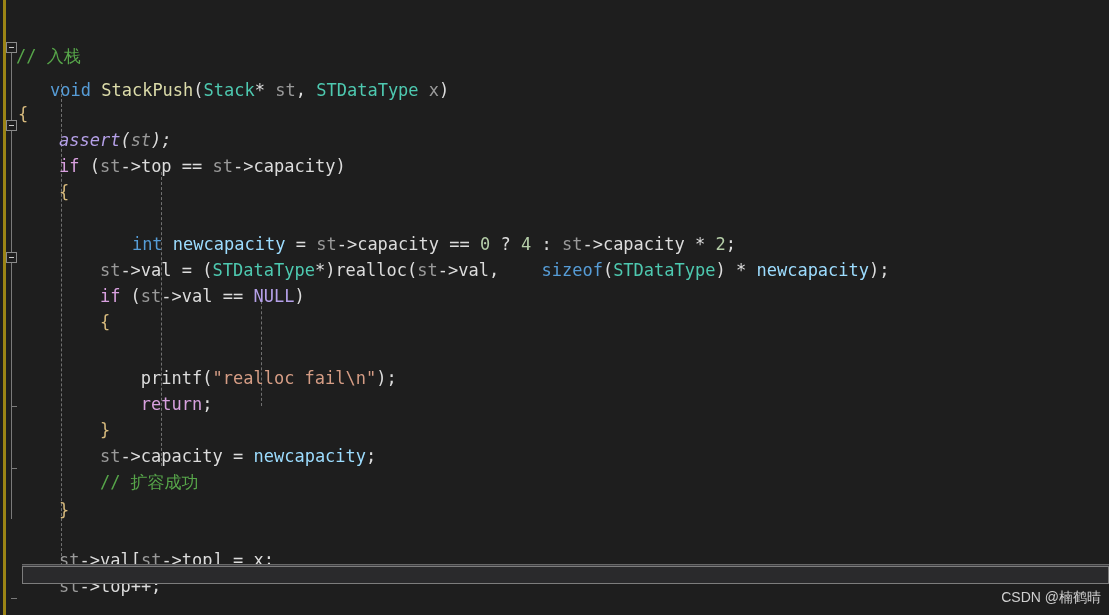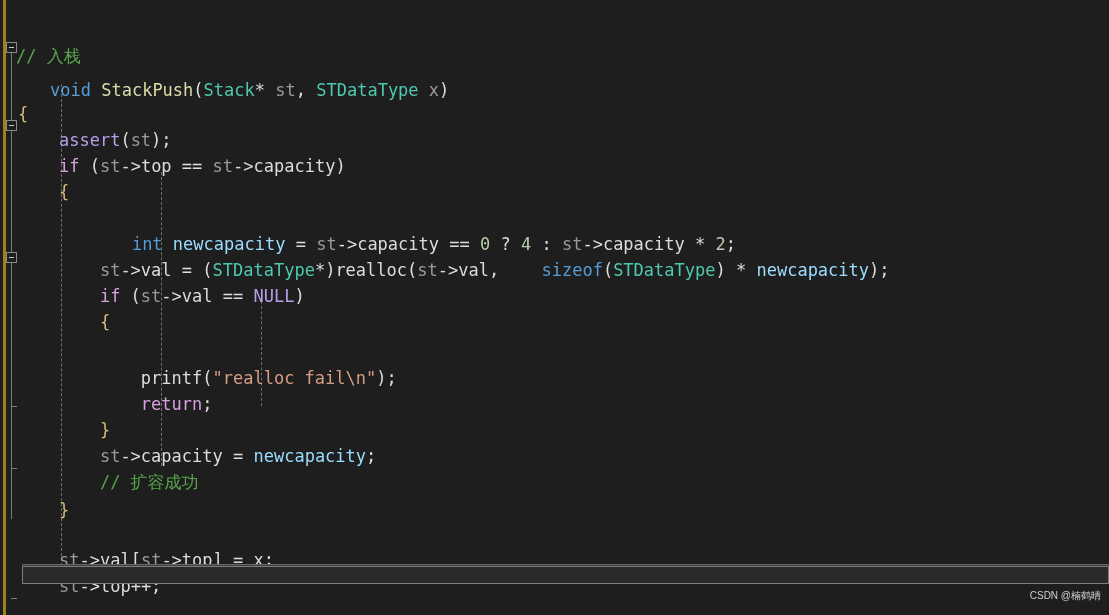--- a/index.html
+++ b/index.html
@@ -142,21 +142,21 @@
     border: 1px solid #7d7d7d;
     box-sizing: border-box;
   }
 
   
   .watermark {
     position: absolute;
     right: 8px;
     top: 589px;
     font-family: "Liberation Sans", "DejaVu Sans", sans-serif;
-    font-size: 10px;
+    font-size: 14px;
     color: #cfcfcf;
     white-space: pre;
   }
 </style>
 </head>
 <body>
 
 <div id="editor">
 
   <div class="change-bar"></div>
@@ -181,21 +181,21 @@
   <div class="indent-guide" style="left:261px; top:296px; height:110px;"></div>
 
   <div class="code">
 
     <div class="line" style="top:2px; left:16px;"><span class="t-com">// 入栈</span></div>
 
     <div class="line" style="top:36px; left:18px;"><span class="t-kw">void</span><span class="t-pun"> </span><span class="t-fn">StackPush</span><span class="t-pun">(</span><span class="t-type">Stack</span><span class="t-pun">*</span><span class="t-pun"> </span><span class="t-obj">st</span><span class="t-pun">, </span><span class="t-type">STDataType</span><span class="t-pun"> </span><span class="t-obj">x</span><span class="t-pun">)</span></div>
 
     <div class="line" style="top:60px; left:18px;"><span class="t-brace">{</span></div>
 
-    <div class="line" style="top:86px; left:18px;"><span class="t-pun">    </span><span class="t-mac">assert</span><span class="t-pun">(</span><span class="t-obj">st</span><span class="t-pun">);</span></div>
+    <div class="line" style="top:86px; left:18px;font-style:italic;"><span class="t-pun">    </span><span class="t-mac">assert</span><span class="t-pun">(</span><span class="t-obj">st</span><span class="t-pun">);</span></div>
 
     <div class="line" style="top:112px; left:18px;"><span class="t-pun">    </span><span class="t-ctl">if</span><span class="t-pun"> (</span><span class="t-obj">st</span><span class="t-pun">-&gt;</span><span class="t-mem">top</span><span class="t-pun"> </span><span class="t-pun">==</span><span class="t-pun"> </span><span class="t-obj">st</span><span class="t-pun">-&gt;</span><span class="t-mem">capacity</span><span class="t-pun">)</span></div>
 
     <div class="line" style="top:138px; left:18px;"><span class="t-pun">    </span><span class="t-brace">{</span></div>
 
 
     <div class="line" style="top:190px; left:18px;"><span class="t-pun">        </span><span class="t-kw">int</span><span class="t-pun"> </span><span class="t-var">newcapacity</span><span class="t-pun"> = </span><span class="t-obj">st</span><span class="t-pun">-&gt;</span><span class="t-mem">capacity</span><span class="t-pun"> == </span><span class="t-num">0</span><span class="t-pun"> ? </span><span class="t-num">4</span><span class="t-pun"> : </span><span class="t-obj">st</span><span class="t-pun">-&gt;</span><span class="t-mem">capacity</span><span class="t-pun"> * </span><span class="t-num">2</span><span class="t-pun">;</span></div>
 
     <div class="line" style="top:216px; left:18px;"><span class="t-pun">        </span><span class="t-obj">st</span><span class="t-pun">-&gt;</span><span class="t-mem">val</span><span class="t-pun"> = (</span><span class="t-type">STDataType</span><span class="t-pun">*)</span><span class="t-mem">realloc</span><span class="t-pun">(</span><span class="t-obj">st</span><span class="t-pun">-&gt;</span><span class="t-mem">val</span><span class="t-pun">, </span><span class="t-kw">sizeof</span><span class="t-pun">(</span><span class="t-type">STDataType</span><span class="t-pun">)</span><span class="t-pun"> * </span><span class="t-var">newcapacity</span><span class="t-pun">);</span></div>
 

